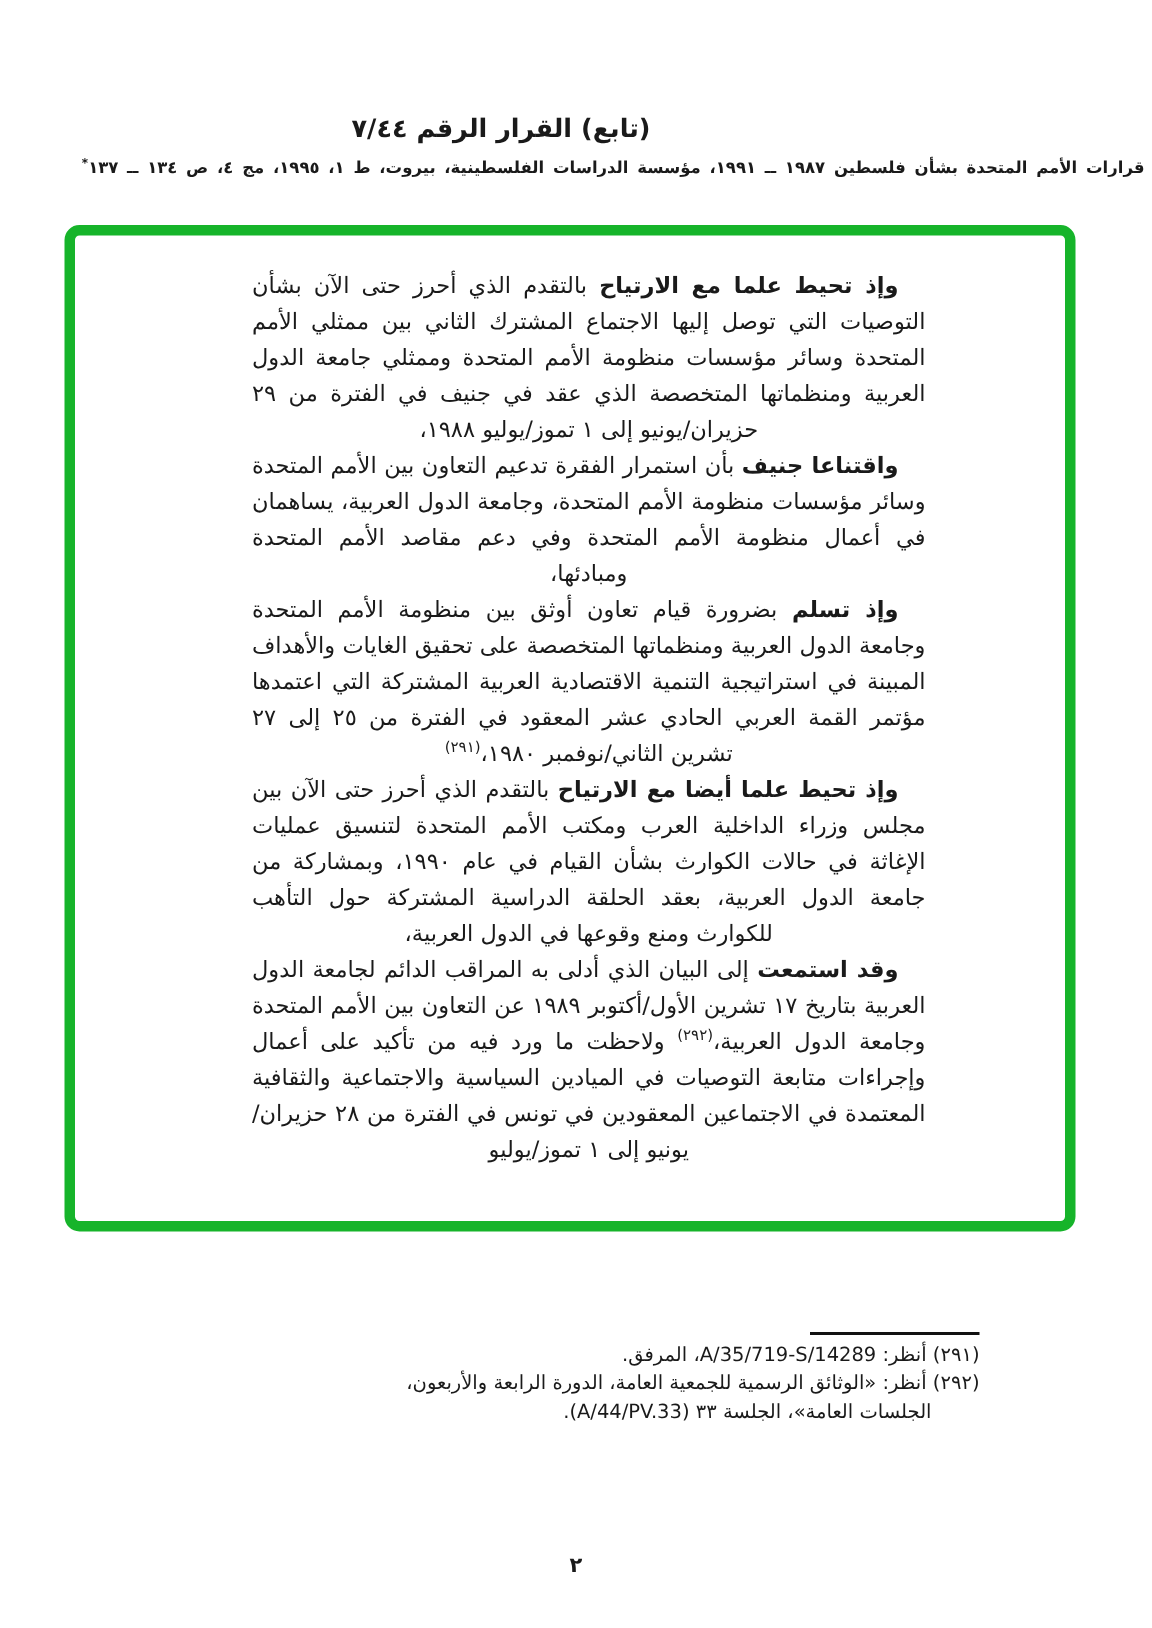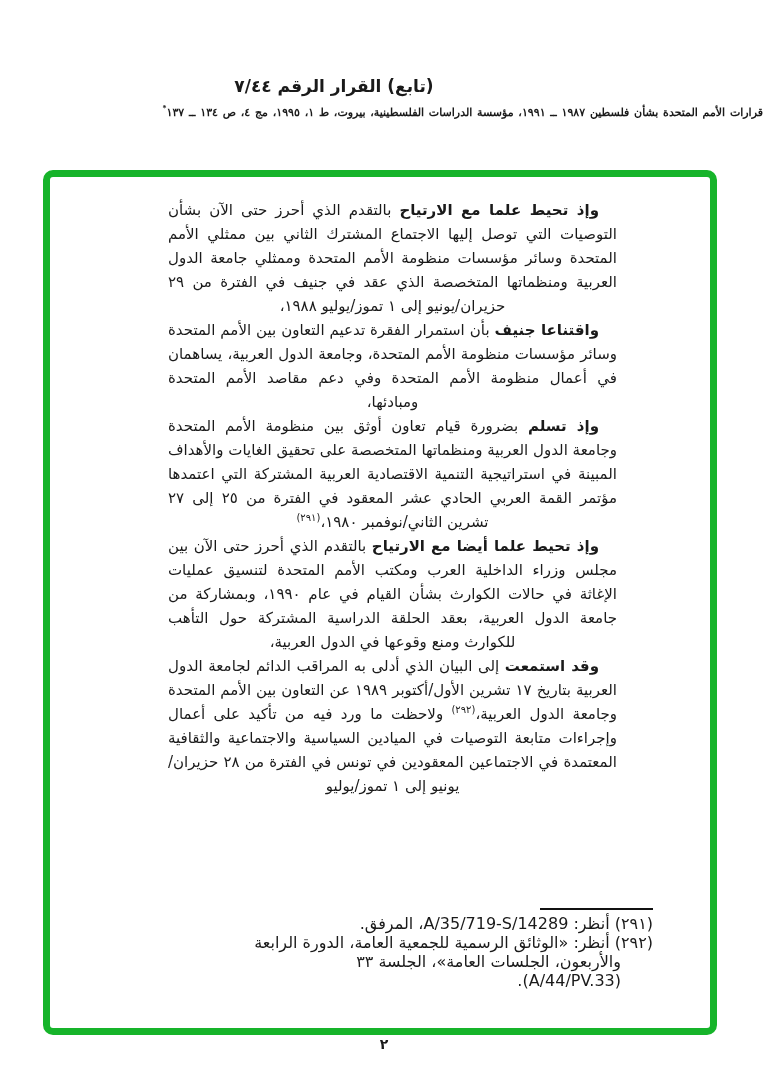--- a/index.html
+++ b/index.html
@@ -20,31 +20,29 @@
     letter-spacing:0;
   }
   .source-line{
     position:absolute;top:104px;left:0;width:765px;
     direction:rtl;
     text-align:right;
     padding-right:2px;box-sizing:border-box;
     font-size:11px;font-weight:bold;
     word-spacing:2px;
     white-space:nowrap;
-    font-family:Liberation Serif, serif;
   }
   .source-line sup{font-size:8px;}
   
   .green-frame{
     position:absolute;left:43px;top:150px;
-    width:674px;height:865px;
+    width:674px;height:671px;
     box-sizing:border-box;
     border:7px solid #16b42a;
     border-radius:10px;
-    margin-top:20px;
   }
   
   .body-text{
     position:absolute;
     left:0;top:0;right:0;
     padding:21px 93px 0 118px;
     direction:rtl;
     font-size:15px;
     line-height:24px;
     text-align:justify;
@@ -62,21 +60,21 @@
     top:731px;right:57px;
     width:113px;height:2px;
     background:#111;
   }
   .footnotes{
     position:absolute;
     top:737px;right:57px;
     width:400px;
     direction:rtl;
     text-align:right;
-    font-size:16px;
+    font-size:13px;
     line-height:19px;
   }
   .footnotes .fn{margin:0;}
   .footnotes .fn.hanging{
     padding-right:32px;
     text-indent:-32px;
     text-align:right;
   }
   
   .page-number{

